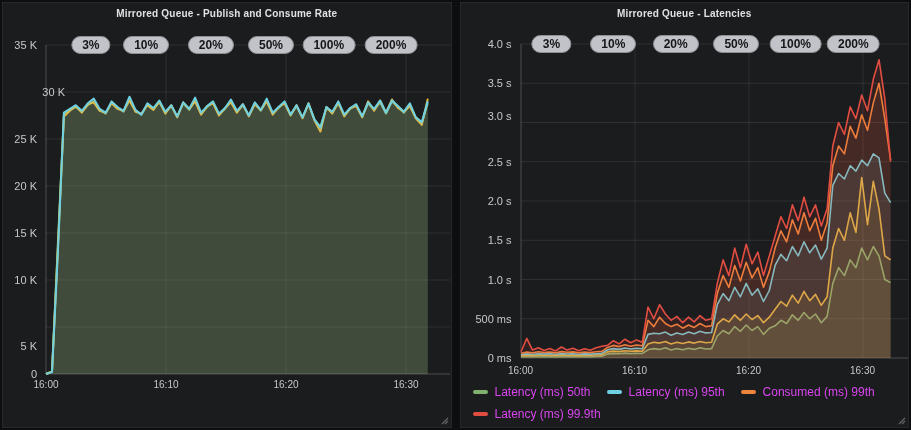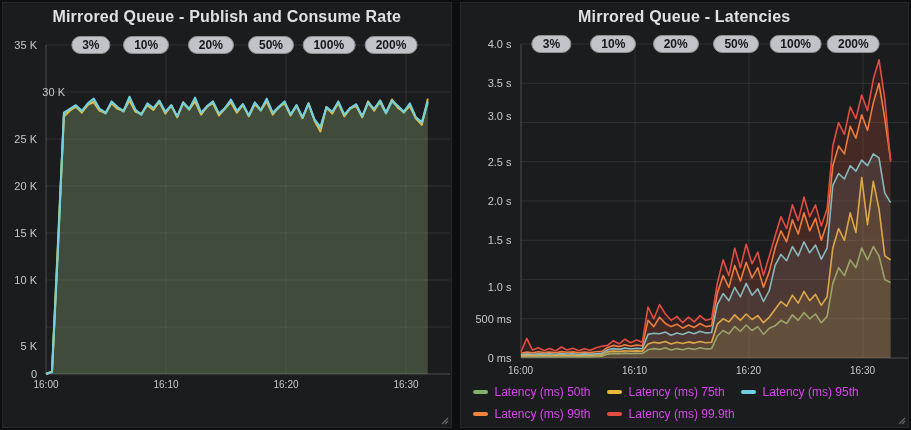--- a/index.html
+++ b/index.html
@@ -3,21 +3,21 @@
 <meta charset="utf-8">
 <style>
   html,body{margin:0;padding:0;}
   body{width:911px;height:430px;overflow:hidden;background:#050506;
        font-family:"Liberation Sans",sans-serif;}
   .dashboard{display:flex;gap:8px;padding:2px;box-sizing:border-box;
              width:911px;height:430px;background:#0d0e10;}
   .panel{position:relative;flex:1;background:#1b1c1e;border:1px solid #27282b;
          box-sizing:border-box;overflow:hidden;}
   .panel-title{position:absolute;top:5px;left:0;right:0;margin:0;text-align:center;
-               font-size:16px;font-weight:700;color:#e0e1e3;letter-spacing:.2px;cursor:pointer;}
+               font-size:10px;font-weight:700;color:#e0e1e3;letter-spacing:.2px;cursor:pointer;}
   .ylabel{position:absolute;left:0;text-align:right;font-size:11px;color:#c7c8ca;
           line-height:14px;}
   .xlabel{position:absolute;transform:translateX(-50%);font-size:10px;color:#c7c8ca;}
   .chart-svg{position:absolute;overflow:visible;}
   .badge{position:absolute;transform:translateX(-50%);background:#c2c3c8;
          border:1px solid #8e8f94;color:#141619;font-size:12px;font-weight:700;
          height:16px;line-height:16px;padding:0 10px;border-radius:10px;z-index:3;
          cursor:pointer;white-space:nowrap;}
   .legend{position:absolute;left:12px;right:6px;display:flex;flex-wrap:wrap;
           column-gap:16px;row-gap:8px;align-items:center;}
@@ -76,21 +76,21 @@
       <div class="badge" style="left: 388.016px; top: 33px;">200%</div>
     </section>
 
   <section class="panel">
     <h2 class="panel-title">Mirrored Queue - Latencies</h2>
     <svg class="resize-handle" width="9" height="9">
       <path d="M2 8 L8 2 M5 8 L8 5" stroke="#606164" stroke-width="1.4" fill="none"></path>
     </svg>
   <div class="ylabel" style="top: 348px; width: 51px;">0 ms</div>
       <div class="ylabel" style="top: 308.75px; width: 51px;">500 ms</div>
-      <div class="ylabel" style="top: 277px; width: 51px;">1.0 s</div>
+      <div class="ylabel" style="top: 270px; width: 51px;">1.0 s</div>
       <div class="ylabel" style="top: 230.25px; width: 51px;">1.5 s</div>
       <div class="ylabel" style="top: 191px; width: 51px;">2.0 s</div>
       <div class="ylabel" style="top: 151.75px; width: 51px;">2.5 s</div>
       <div class="ylabel" style="top: 106px; width: 51px; text-align: right;">3.0 s</div>
       <div class="ylabel" style="top: 73.25px; width: 51px;">3.5 s</div>
       <div class="ylabel" style="top: 34px; width: 51px; text-align: right;">4.0 s</div>
       <div class="xlabel" style="left: 60px; top: 362px;">16:00</div>
       <div class="xlabel" style="left: 174px; top: 362px;">16:10</div>
       <div class="xlabel" style="left: 288px; top: 362px;">16:20</div>
       <div class="xlabel" style="left: 402px; top: 362px;">16:30</div>
@@ -124,30 +124,26 @@
       <div class="badge" style="left: 215.187px; top: 32px;">20%</div>
       <div class="badge" style="left: 275.946px; top: 32px;">50%</div>
       <div class="badge" style="left: 335.157px; top: 32px;">100%</div>
       <div class="badge" style="left: 392.82px; top: 32px;">200%</div>
       <div class="legend" style="top: 382px;">
         <div class="legend-item">
           <div class="swatch" style="background: rgb(126, 178, 109);"></div>
           <span>Latency (ms) 50th</span>
         </div>
         <div class="legend-item">
-          <div class="swatch" style="background: rgb(234, 184, 57);"></div>
-          <span>Latency (ms) 75th</span>
-        </div>
-        <div class="legend-item">
           <div class="swatch" style="background: rgb(110, 208, 224);"></div>
           <span>Latency (ms) 95th</span>
         </div>
         <div class="legend-item">
           <div class="swatch" style="background: rgb(239, 132, 60);"></div>
-          <span>Latency (ms) 99th</span>
+          <span>Consumed (ms) 99th</span>
         </div>
         <div class="legend-item">
           <div class="swatch" style="background: rgb(226, 77, 66);"></div>
           <span>Latency (ms) 99.9th</span>
         </div>
       </div>
     </section>
 
 </div>
 

